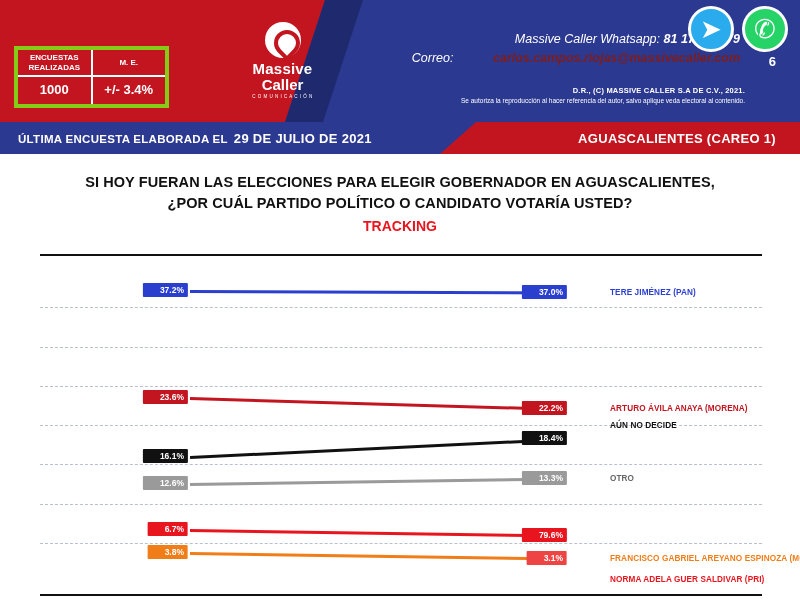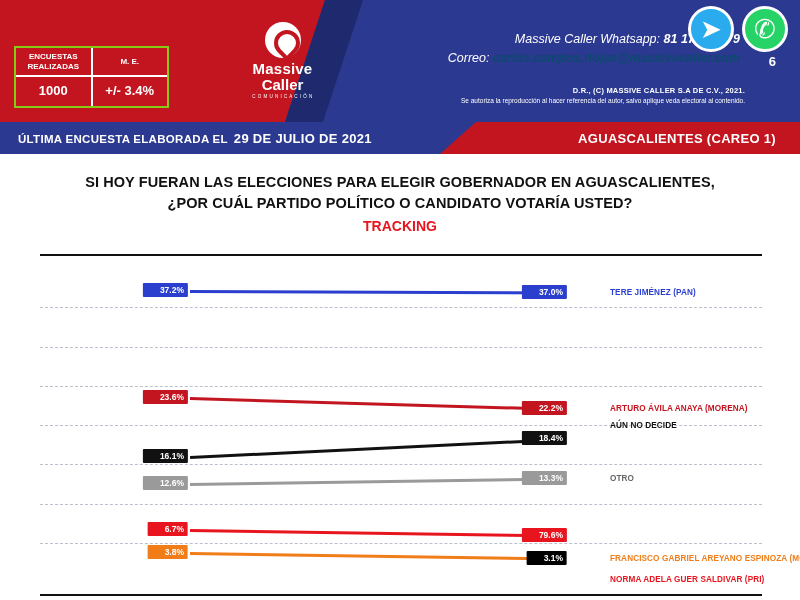--- a/index.html
+++ b/index.html
@@ -31,21 +31,21 @@
   }
   .hdr-blue-dark {
     position:absolute; left: 285px; top: 0; width: 80px; height: 122px;
     background: #1f2a6e;
     clip-path: polygon(40px 0, 78px 0, 38px 122px, 0 122px);
   }
 
   .stats-box {
     position:absolute; left: 14px; top: 46px;
     width: 155px; height: 62px;
-    border: 2px solid #84cc16;
+    border: 4px solid #84cc16;
     display: flex; flex-direction: column;
     color:#fff;
   }
   .stats-row { display:flex; flex:1; }
   .stats-cell {
     flex:1; display:flex; align-items:center; justify-content:center;
     text-align:center;
     font-size: 8px; font-weight:bold; line-height: 1.15;
     padding: 1px;
   }
@@ -74,21 +74,21 @@
   .logo-name { font-size: 15px; font-weight: bold; letter-spacing: .2px; line-height: 1.05;}
   .logo-sub { font-size: 4.5px; letter-spacing: .5px; margin-top:1px; }
   .logo-caller { font-size: 15px; font-weight:bold; line-height: 1.05; }
 
   .contact {
     position:absolute; left: 380px; top: 30px; width: 360px;
     color: #ffffff; text-align: right;
   }
   .contact-line { font-size: 12.5px; font-style: italic; line-height: 1.55; }
   .contact-line b { font-style: italic; font-weight: bold; }
-  .contact-mail b { color:#0c4a6e; }
+  .contact-mail b { color:#7f1d1d;margin-left:36px; }
 
   .legal {
     position:absolute; left: 400px; top: 86px; width: 345px;
     color:#ffffff; text-align:right;
   }
   .legal-1 { font-size: 7.5px; font-weight: bold; letter-spacing:.2px; }
   .legal-2 { font-size: 6.5px; margin-top:2px; }
 
   .social { position:absolute; right: 12px; top: 6px; display:flex; gap:8px; }
   .soc-circle {
@@ -266,15 +266,15 @@
     <div class="series-line" style="left: 190px; top: 237.09px; width: 375.04px; border-top: 3px solid rgb(154, 154, 154); transform: rotate(-0.839514deg);"></div>
     <div class="pt-label right" style="left: 188px; top: 237.09px; background: rgb(154, 154, 154);">12.6%</div>
     <div class="pt-label right" style="left: 567px; top: 231.595px; transform: translate(-100%, -50%); background: rgb(154, 154, 154);">13.3%</div>
     <div class="series-name" style="left: 610px; top: 231.595px; color: rgb(102, 102, 102);">OTRO</div>
     <div class="series-line" style="left: 190px; top: 283.405px; width: 375.04px; border-top: 3px solid rgb(232, 21, 31); transform: rotate(0.839514deg);"></div>
     <div class="pt-label right" style="left: 188px; top: 283.405px; background: rgb(232, 21, 31); text-align: right;">6.7%</div>
     <div class="pt-label right" style="left: 567px; top: 288.9px; transform: translate(-100%, -50%); background: rgb(232, 21, 31);">79.6%</div>
     <div class="series-name" style="left: 610px; top: 288.9px; color: rgb(232, 21, 31); margin-top: 44px;">NORMA ADELA GUER SALDIVAR (PRI)</div>
     <div class="series-line" style="left: 190px; top: 306.17px; width: 375.04px; border-top: 3px solid rgb(240, 125, 24); transform: rotate(0.839514deg);"></div>
     <div class="pt-label right" style="left: 188px; top: 306.17px; background: rgb(240, 125, 24);">3.8%</div>
-    <div class="pt-label right" style="left: 567px; top: 311.665px; transform: translate(-100%, -50%); background: #000000;">3.1%</div>
+    <div class="pt-label right" style="left: 567px; top: 311.665px; transform: translate(-100%, -50%); background: #ef4444;">3.1%</div>
     <div class="series-name" style="left: 610px; top: 311.665px; color: rgb(240, 125, 24);">FRANCISCO GABRIEL AREYANO ESPINOZA (MC)</div>
   </div>
 
 </body></html>

